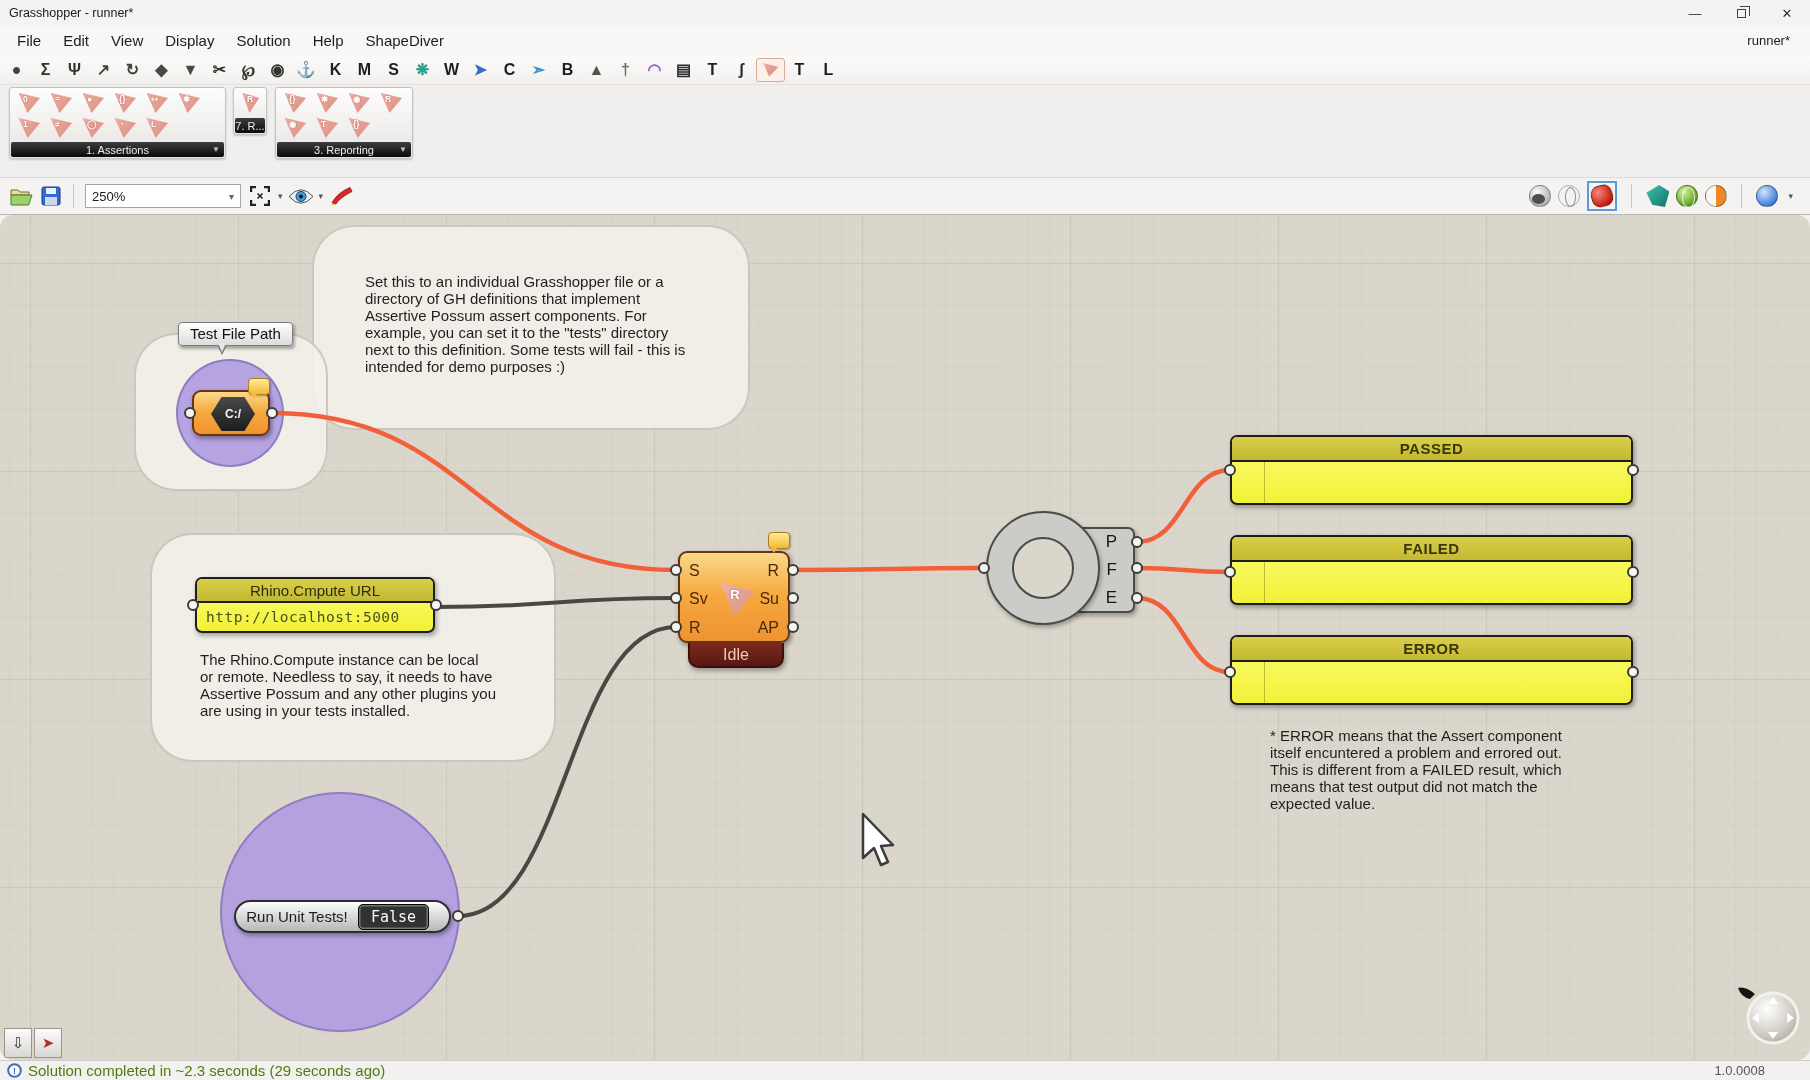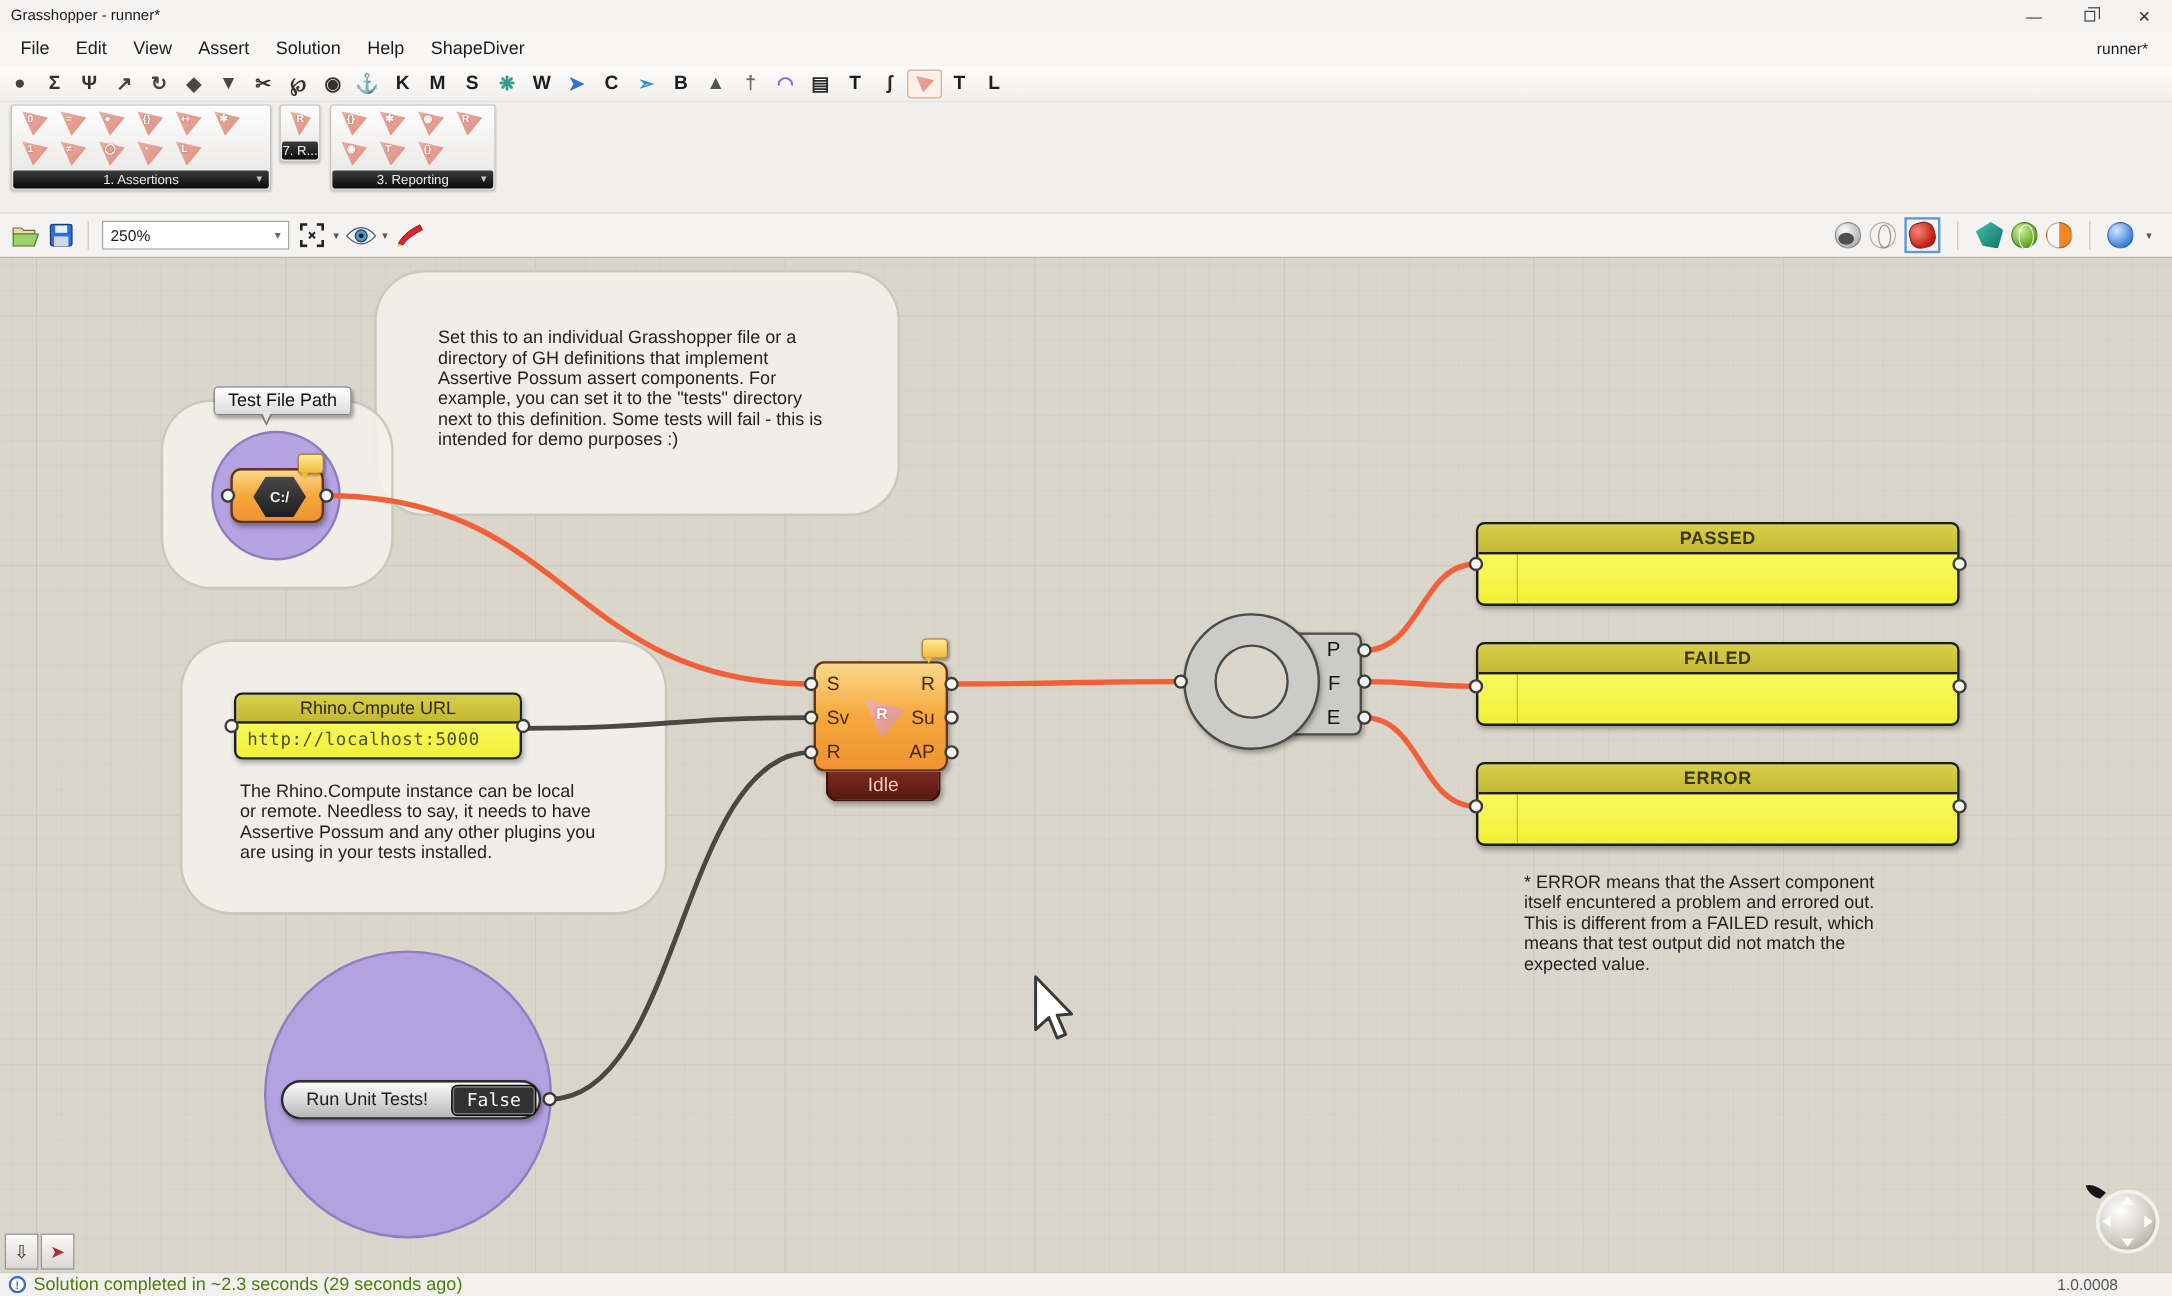--- a/index.html
+++ b/index.html
@@ -56,21 +56,21 @@
   .s-blue { background:radial-gradient(circle at 35% 30%, #cfe7ff, #3a7ad8 75%); }
 
   
   .canvas { position:relative; height:845px; background-color:#dad6cb; overflow:hidden;
     background-image:
       linear-gradient(rgba(110,104,88,0.10) 1px, transparent 1px),
       linear-gradient(90deg, rgba(110,104,88,0.10) 1px, transparent 1px),
       linear-gradient(rgba(110,104,88,0.045) 1px, transparent 1px),
       linear-gradient(90deg, rgba(110,104,88,0.045) 1px, transparent 1px);
     background-size:208px 208px, 208px 208px, 20.8px 20.8px, 20.8px 20.8px;
-    background-position:34px 48px, 30px 40px, 6px 6px, 9px 6px; }
+    background-position:34px 48px, 30px 40px, 6px 6px, 9px 6px;border-radius:13px; }
   .grp { position:absolute; background:rgba(243,241,234,0.88); border:2px solid rgba(172,167,154,0.55); border-radius:42px; }
   .grp-circle { position:absolute; border-radius:50%; background:rgba(178,158,224,0.95); border:2px solid rgba(137,117,186,0.85); }
   .note { position:absolute; font-size:15px; line-height:17px; color:#1f1f1f; white-space:pre-line; }
 
   .balloon { position:absolute; background:linear-gradient(#ffffff,#dcdcdc); border:1.5px solid #7d7d7d; border-radius:4px; padding:2px 11px 3px; font-size:15px; color:#111; box-shadow:1.5px 2.5px 3px rgba(0,0,0,0.3); }
   .balloon::before { content:""; position:absolute; top:100%; left:38px; border:10px solid transparent; border-top-color:#7d7d7d; border-left-width:5px; border-right-width:5px; }
   .balloon::after { content:""; position:absolute; top:calc(100% - 2px); left:39px; border:9px solid transparent; border-top-color:#e6e6e6; border-left-width:4px; border-right-width:4px; }
 
   .gh-comp { position:absolute; background:linear-gradient(#fbd88a, #f6a93f 48%, #ef9330); border:2px solid #69330f; border-radius:9px; box-shadow:1.5px 2.5px 4px rgba(0,0,0,0.35); }
   .hexa { position:absolute; left:17px; top:5px; width:44px; height:34px; background:linear-gradient(#4a4a4a,#1d1d1d); clip-path:polygon(24% 0,76% 0,100% 50%,76% 100%,24% 100%,0 50%); display:flex; align-items:center; justify-content:center; color:#f2f2f2; font-size:12px; font-weight:bold; }
@@ -92,21 +92,21 @@
   .result-panel .ptitle { height:25px; background:linear-gradient(#dacf49,#c2b832); border-bottom:2px solid #1d1d1d; display:flex; align-items:center; justify-content:center; font-size:15px; font-weight:600; letter-spacing:0.5px; color:#3a3808; }
   .result-panel .pbody { position:relative; height:41px; }
   .result-panel .pbody::before { content:""; position:absolute; left:32px; top:0; bottom:0; width:1px; background:rgba(140,140,30,0.55); }
 
   .url-panel { position:absolute; left:195px; top:362px; width:240px; height:56px; border:2px solid #1d1d1d; border-radius:7px; background:linear-gradient(#fdfd76,#f1f138); box-shadow:1.5px 2.5px 4px rgba(0,0,0,0.3); overflow:hidden; }
   .url-panel .ptitle { height:24px; background:linear-gradient(#dacf49,#c2b832); border-bottom:2px solid #1d1d1d; display:flex; align-items:center; justify-content:center; font-size:15px; color:#2c2c0c; }
   .url-panel .pval { height:28px; display:flex; align-items:center; padding-left:9px; font-family:"DejaVu Sans Mono", monospace; font-size:14.5px; letter-spacing:0.5px; color:#47511e; }
 
   .toggle { position:absolute; left:234px; top:685px; width:217px; height:33px; border:2px solid #2d2d2d; border-radius:17px; background:linear-gradient(#fdfdfd,#b7b7b7); box-shadow:1.5px 2.5px 4px rgba(0,0,0,0.35); display:flex; align-items:center; }
   .toggle .tlbl { flex:1; text-align:center; font-size:15px; color:#1d1d1d; }
-  .toggle .tval { width:71px; height:26px; margin-right:2px; background:#323232; border:1px solid #050505; border-radius:5px; box-shadow:inset 0 0 0 1.5px #757575; color:#f7f7f7; font-family:"DejaVu Sans Mono", monospace; font-size:15px; display:flex; align-items:center; justify-content:center; }
+  .toggle .tval { width:71px; height:26px; margin-right:20px; background:#323232; border:1px solid #050505; border-radius:5px; box-shadow:inset 0 0 0 1.5px #757575; color:#f7f7f7; font-family:"DejaVu Sans Mono", monospace; font-size:15px; display:flex; align-items:center; justify-content:center; }
 
   .nub { position:absolute; width:12px; height:12px; border-radius:50%; background:#f6f5f0; border:2.5px solid #3b3b38; transform:translate(-50%,-50%); z-index:4; }
 
   .widget-btn { position:absolute; width:28px; height:30px; background:linear-gradient(#fbfbfa,#d9d7d3); border:1px solid #98958f; display:flex; align-items:center; justify-content:center; font-size:15px; color:#333; }
 
   
   .statusbar { height:20px; background:#f2f1ef; border-top:1px solid #cfcdc9; display:flex; align-items:center; padding:0 45px 0 7px; }
   .statusbar .msg { font-size:15px; color:#4d7c0f; margin-left:6px; }
   .statusbar .ver { margin-left:auto; font-size:13px; color:#565656; }
 
@@ -127,21 +127,21 @@
       </span>
     <span class="wctrl">
         <span>✕</span>
       </span>
   </div>
 
   <div class="menubar">
     <span class="menu-item">File</span>
     <span class="menu-item">Edit</span>
     <span class="menu-item">View</span>
-    <span class="menu-item">Assert</span>
+    <span class="menu-item">Display</span>
     <span class="menu-item">Solution</span>
     <span class="menu-item">Help</span>
     <span class="menu-item">ShapeDiver</span>
     <span class="doclabel">runner*</span>
   </div>
 
   <div class="main-toolbar">
     <span class="mt-icon">
         <span style="color: rgb(68, 66, 62);">●</span>
       </span>

